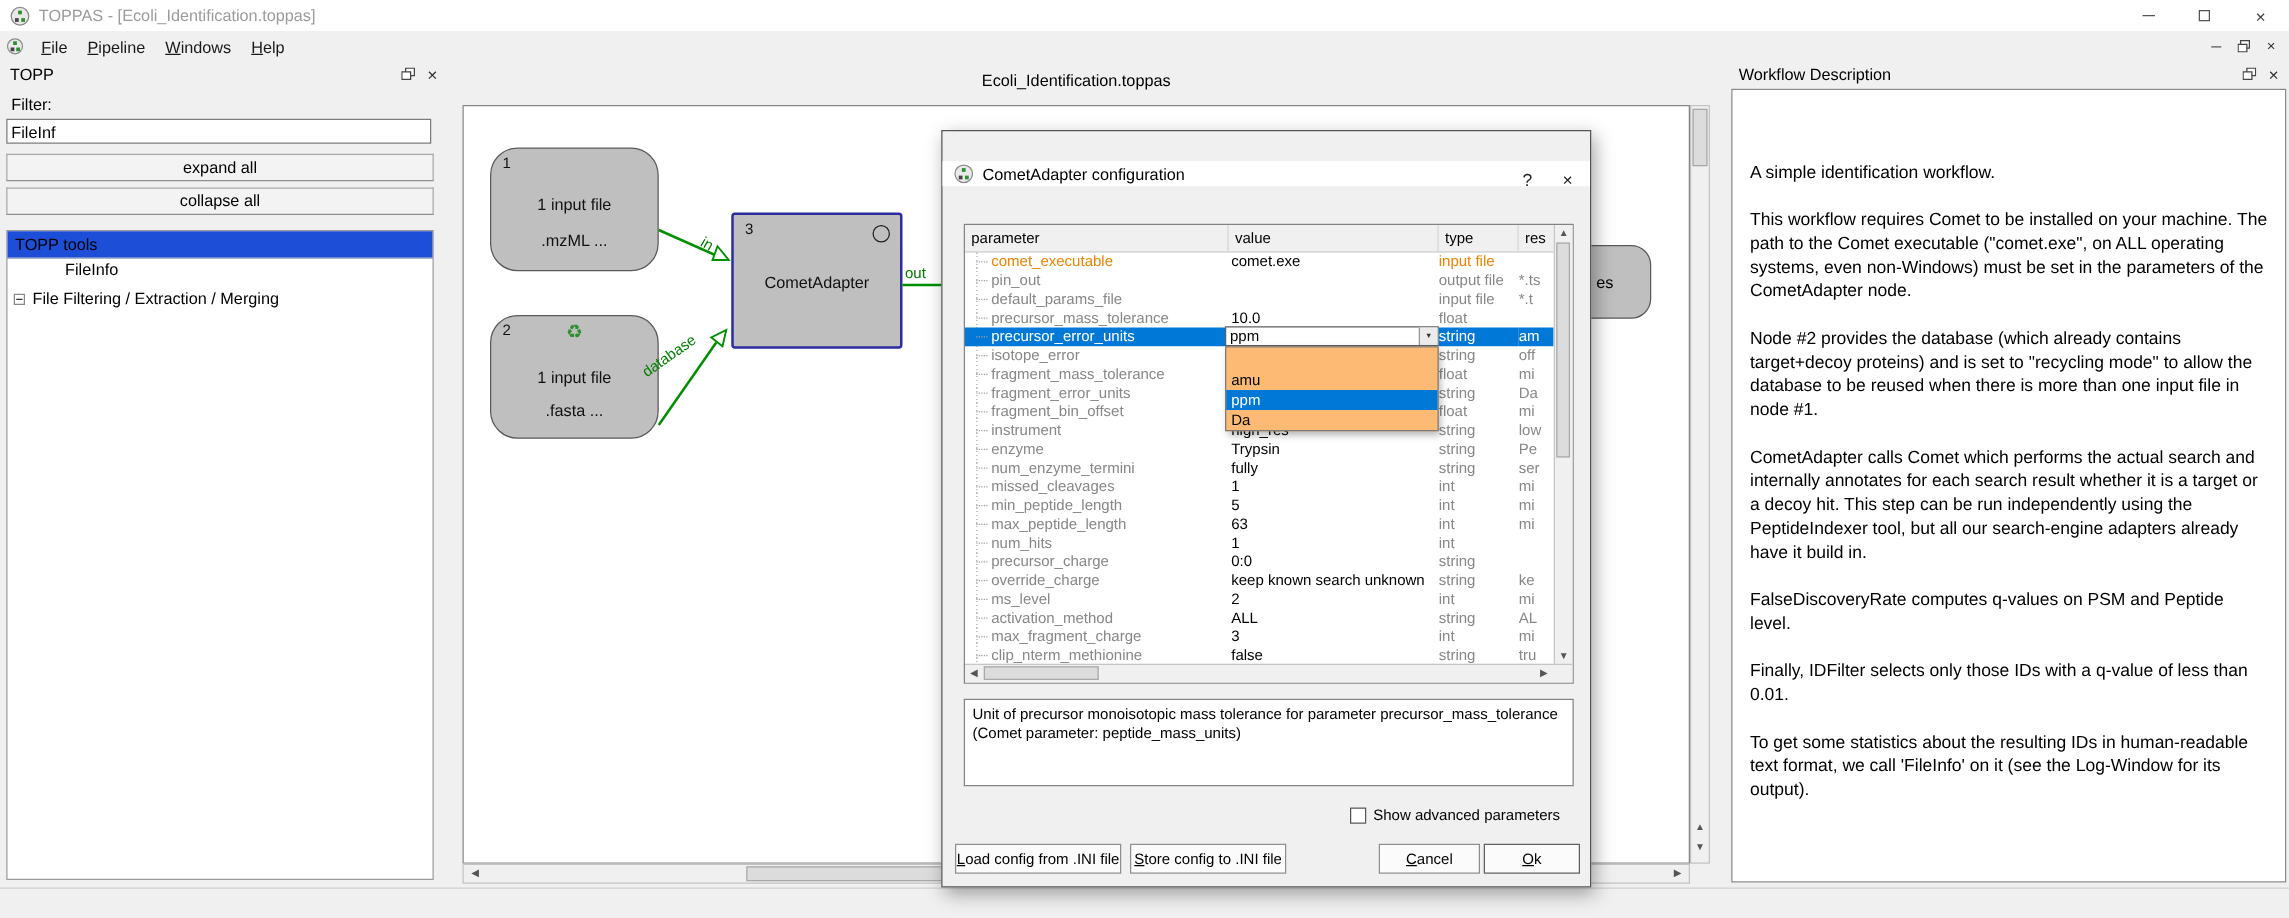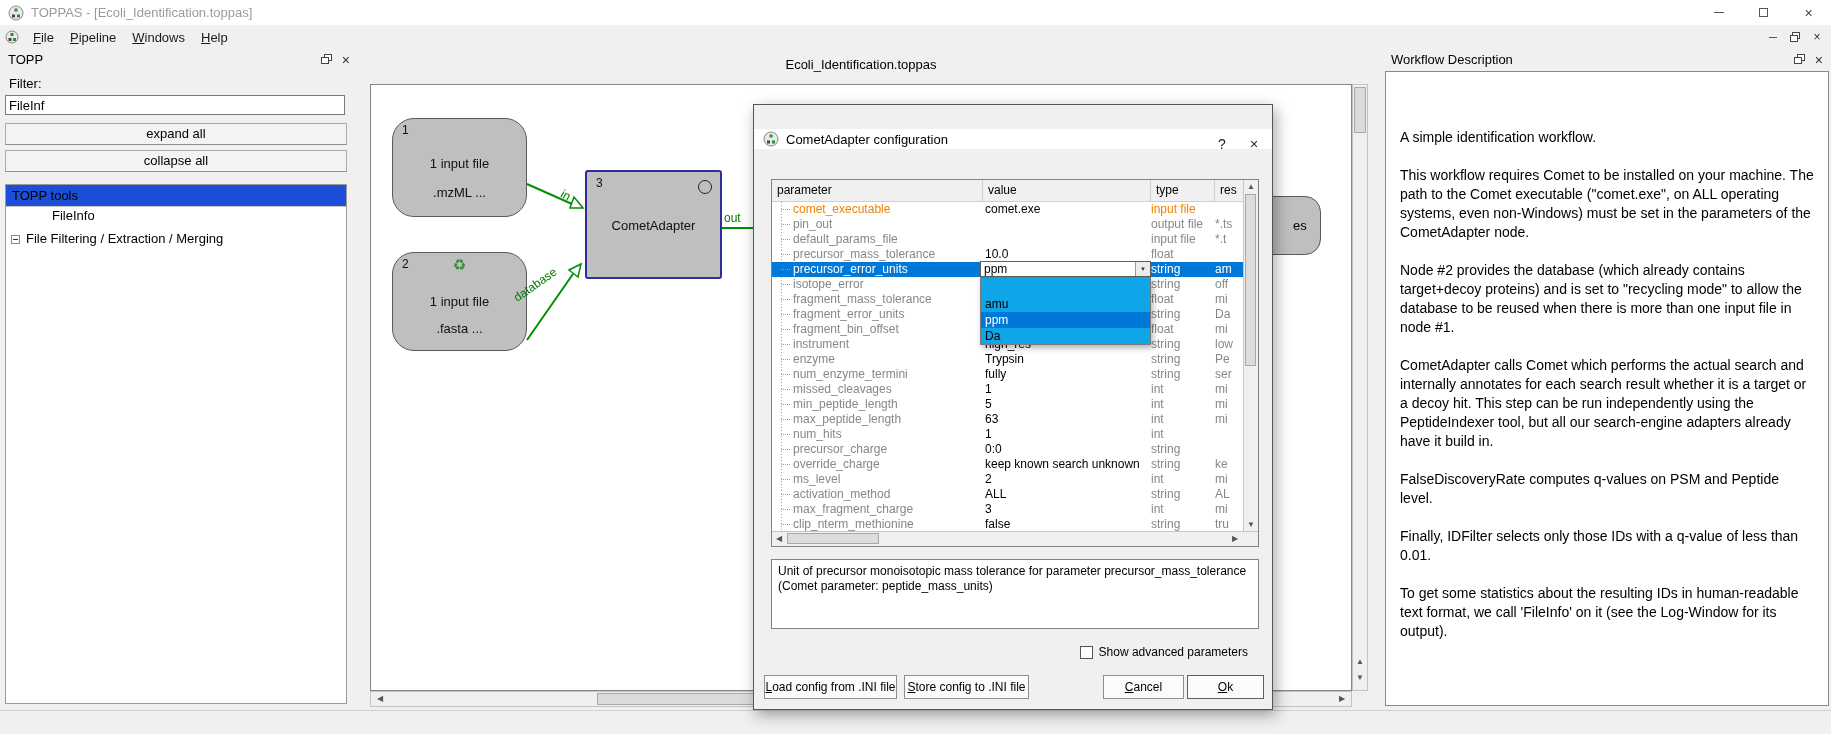--- a/index.html
+++ b/index.html
@@ -87,21 +87,21 @@
   .c-type  { width:64px; color:#878787; overflow:hidden; }
   .c-res   { width:28px; color:#878787; overflow:hidden; }
   .prow.orange .c-param, .prow.orange .c-type { color:#ef8300; }
   .prow.selected .c-param, .prow.selected .c-type, .prow.selected .c-res { background:#0078d7; color:#fff; }
   #ptable-vscroll { position:absolute; right:0; top:0; width:15px; height:352px; background:#f0f0f0; border-left:1px solid #c6c6c6; }
   #ptable-hscroll { position:absolute; left:0; bottom:0; width:486px; height:15px; background:#f0f0f0; border-top:1px solid #c6c6c6; }
 
   .combo { position:absolute; left:226px; top:156px; width:171px; height:16px; background:#fff; border:1px solid #5f5f5f; display:flex; z-index:60; }
   .combo-text { flex:1; font-size:12px; line-height:14px; padding-left:3px; }
   .combo-btn { width:15px; border-left:1px solid #9a9a9a; background:#ececec; display:flex; align-items:center; justify-content:center; font-size:6px; color:#333; }
-  .dropdown { position:absolute; left:226px; top:172px; width:171px; background:#0ea5e9; border:1px solid #7a7a7a; box-shadow:2px 3px 6px rgba(0,0,0,0.3); z-index:60; }
+  .dropdown { position:absolute; left:226px; top:172px; width:171px; background:#fdba74; border:1px solid #7a7a7a; box-shadow:2px 3px 6px rgba(0,0,0,0.3); z-index:60; }
   .dd-item { height:16px; line-height:16px; font-size:12px; padding-left:4px; }
   .dd-item:first-child { height:18px; }
   .dd-item.sel { background:#0078d7; color:#fff; }
 
   .desc-box { position:absolute; left:17px; top:454px; width:488px; height:70px; background:#fff; border:1px solid #828282; padding:4px 6px; font-size:12px; line-height:15px; }
   .adv-row { position:absolute; right:24px; top:540px; display:flex; align-items:center; gap:6px; font-size:12px; }
   .checkbox { width:13px; height:13px; background:#fff; border:1px solid #555; }
   .dlg-btn { position:absolute; top:570px; height:24px; background:#fbfbfb; border:1px solid #8f8f8f; font-size:12px; text-align:center; line-height:22px; }
   .dlg-btn::first-letter { text-decoration:underline; }
 
@@ -191,21 +191,21 @@
     </div>
   </div>
 </div>
 
 <div class="dock" id="center-dock">
   <div class="tab-title">Ecoli_Identification.toppas</div>
 
   <div class="canvas">
 
     <div class="node" style="left:790px; top:111px; width:160px; height:59px; border-radius:16px;">
-      <span style="position:absolute; left:115px; top:21px; font-size:13px;margin-left:16px;">es</span>
+      <span style="position:absolute; left:115px; top:21px; font-size:13px;">es</span>
     </div>
 
     <div class="node" id="node-1" style="left:21px; top:33px; width:135px; height:99px;">
       <span class="nid">1</span>
       <span class="nline1">1 input file</span>
       <span class="nline2">.mzML ...</span>
     </div>
 
     <div class="node" id="node-2" style="left:21px; top:167px; width:135px; height:99px;">
       <span class="nid">2</span>

